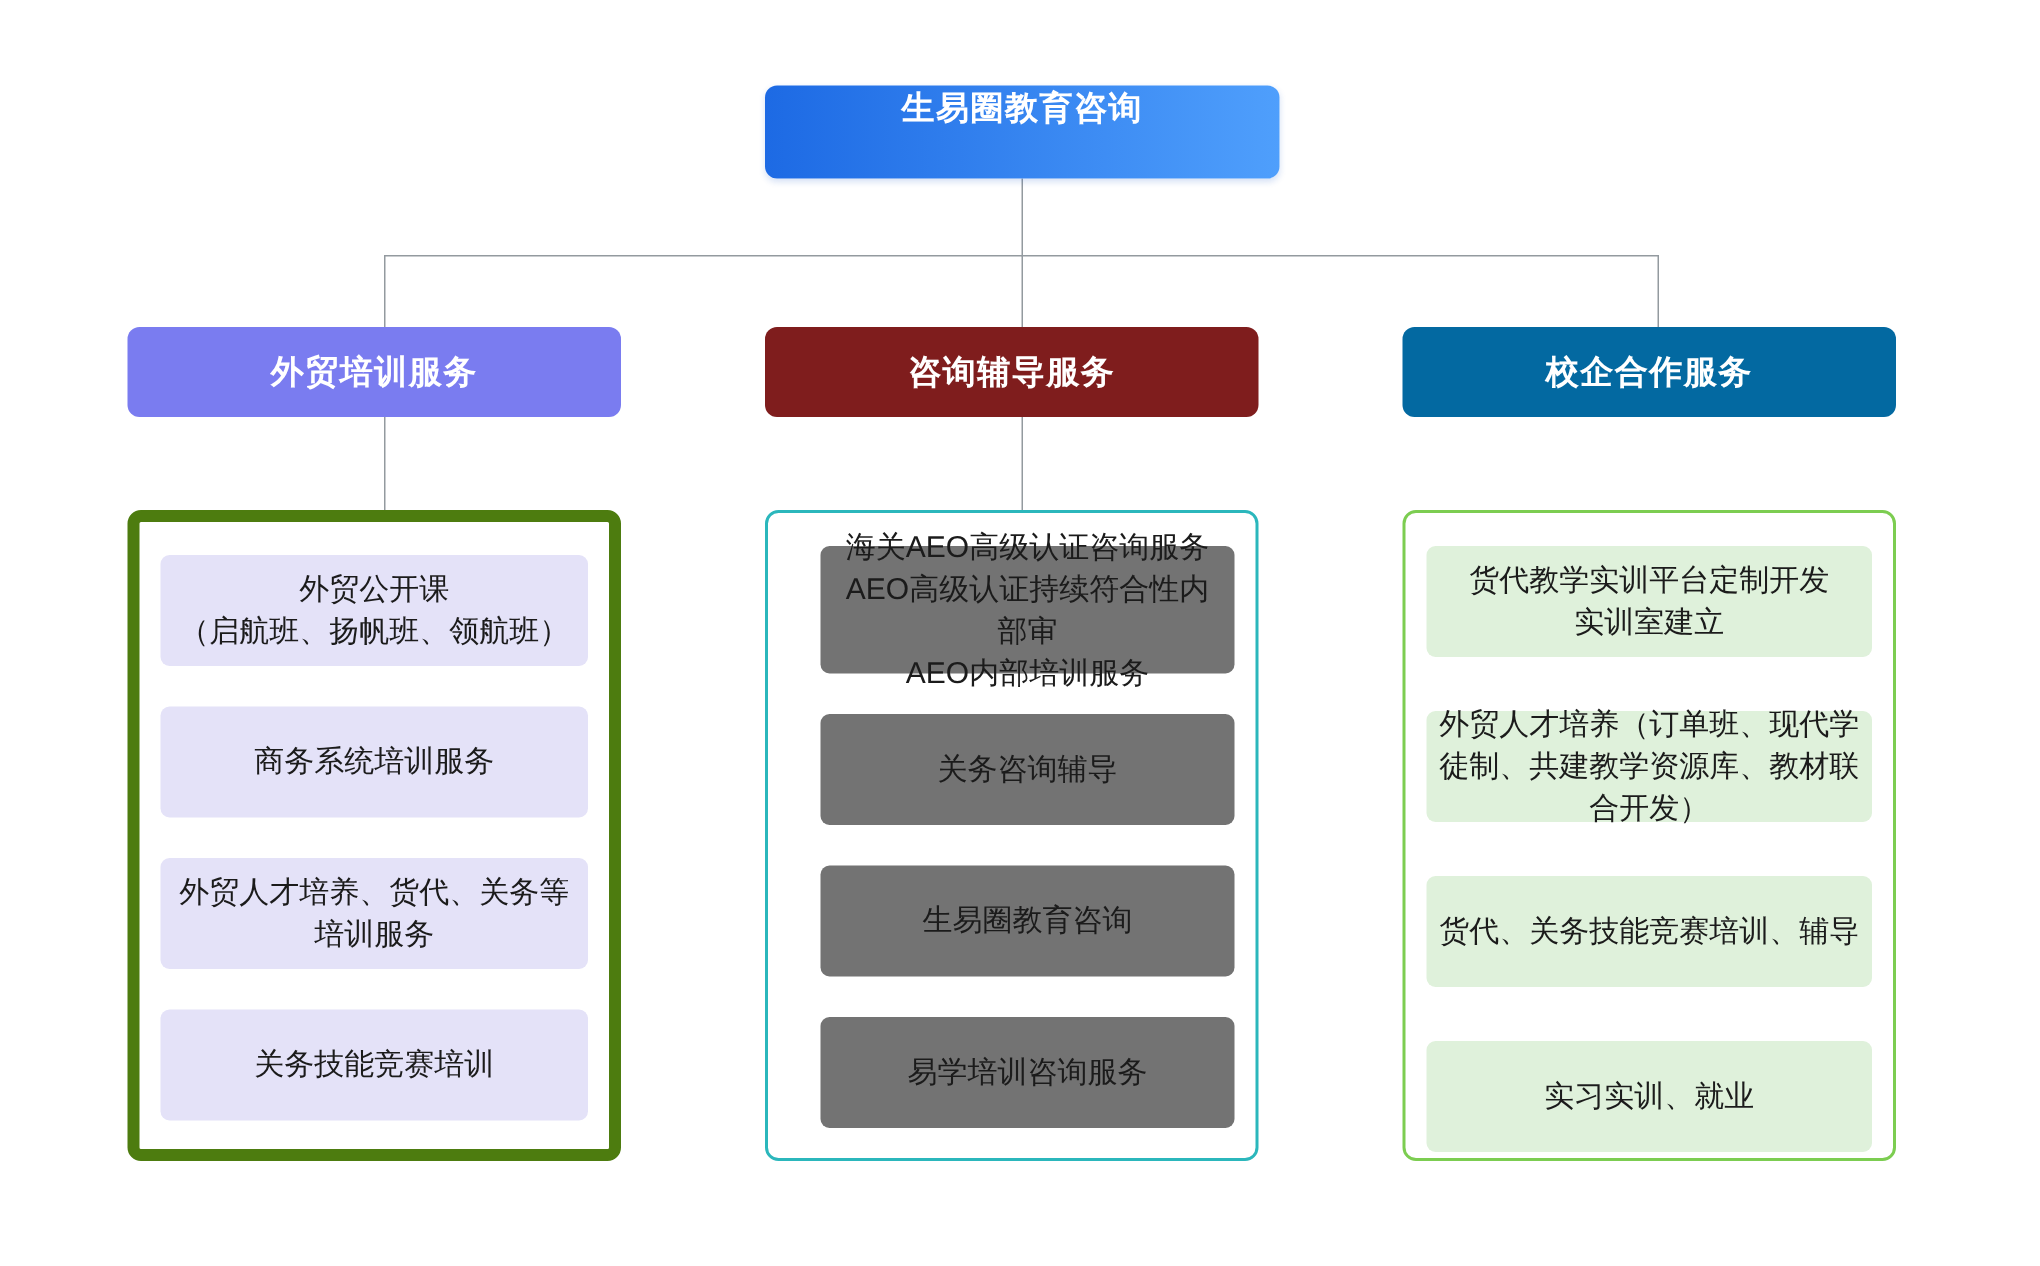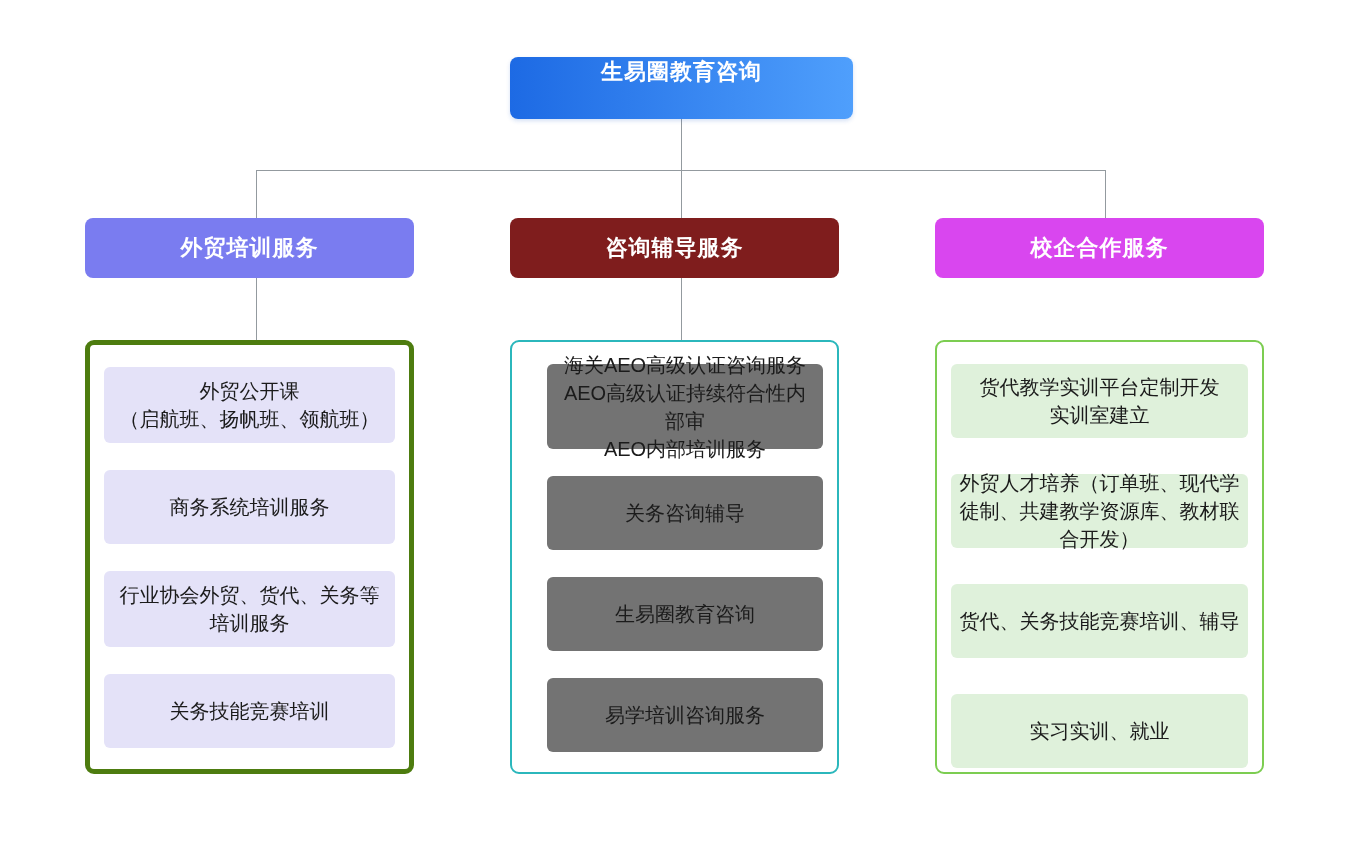--- a/index.html
+++ b/index.html
@@ -48,31 +48,31 @@
   .branch-col.c3 { left: 935px; }
 
   .branch-header {
     height: 60px; border-radius: 8px;
     display: flex; align-items: center; justify-content: center;
     color: #ffffff; font-size: 22px; font-weight: bold;
     letter-spacing: 1px;
   }
   .c1 .branch-header { background: #7a7cf0; }
   .c2 .branch-header { background: #7f1d1d; }
-  .c3 .branch-header { background: #d946ef; }
+  .c3 .branch-header { background: #0369a1; }
 
   .branch-container {
     margin-top: 62px;
     height: 434px;
     background: #ffffff;
     border-radius: 9px;
     padding: 22px 14px 20px 14px;
     display: flex; flex-direction: column; gap: 27px;
   }
-  .c1 .branch-container { border: 5px solid #4d7c0f; }
+  .c1 .branch-container { border: 8px solid #4d7c0f; }
   .c2 .branch-container { border: 2px solid #2bb7bc; }
   .c3 .branch-container { border: 2px solid #7ccd51; gap: 36px; }
 
   .item {
     min-height: 74px;
     border-radius: 6px;
     display: flex; align-items: center; justify-content: center;
     text-align: center;
     padding: 10px 8px;
     font-size: 20px; line-height: 28px; color: #1b1b1b;
@@ -100,21 +100,21 @@
   </div>
 
   <div class="branch-col c1">
     <div class="branch-header">
       <span>外贸培训服务</span>
     </div>
     <div class="branch-container">
       <div class="item">外贸公开课
 （启航班、扬帆班、领航班）</div>
       <div class="item">商务系统培训服务</div>
-      <div class="item">行业协会外贸、货代、关务等培训服务</div>
+      <div class="item">外贸人才培养、货代、关务等培训服务</div>
       <div class="item">关务技能竞赛培训</div>
     </div>
   </div>
 
   <div class="branch-col c2">
     <div class="branch-header">
       <span>咨询辅导服务</span>
     </div>
     <div class="branch-container">
       <div class="item">海关AEO高级认证咨询服务

